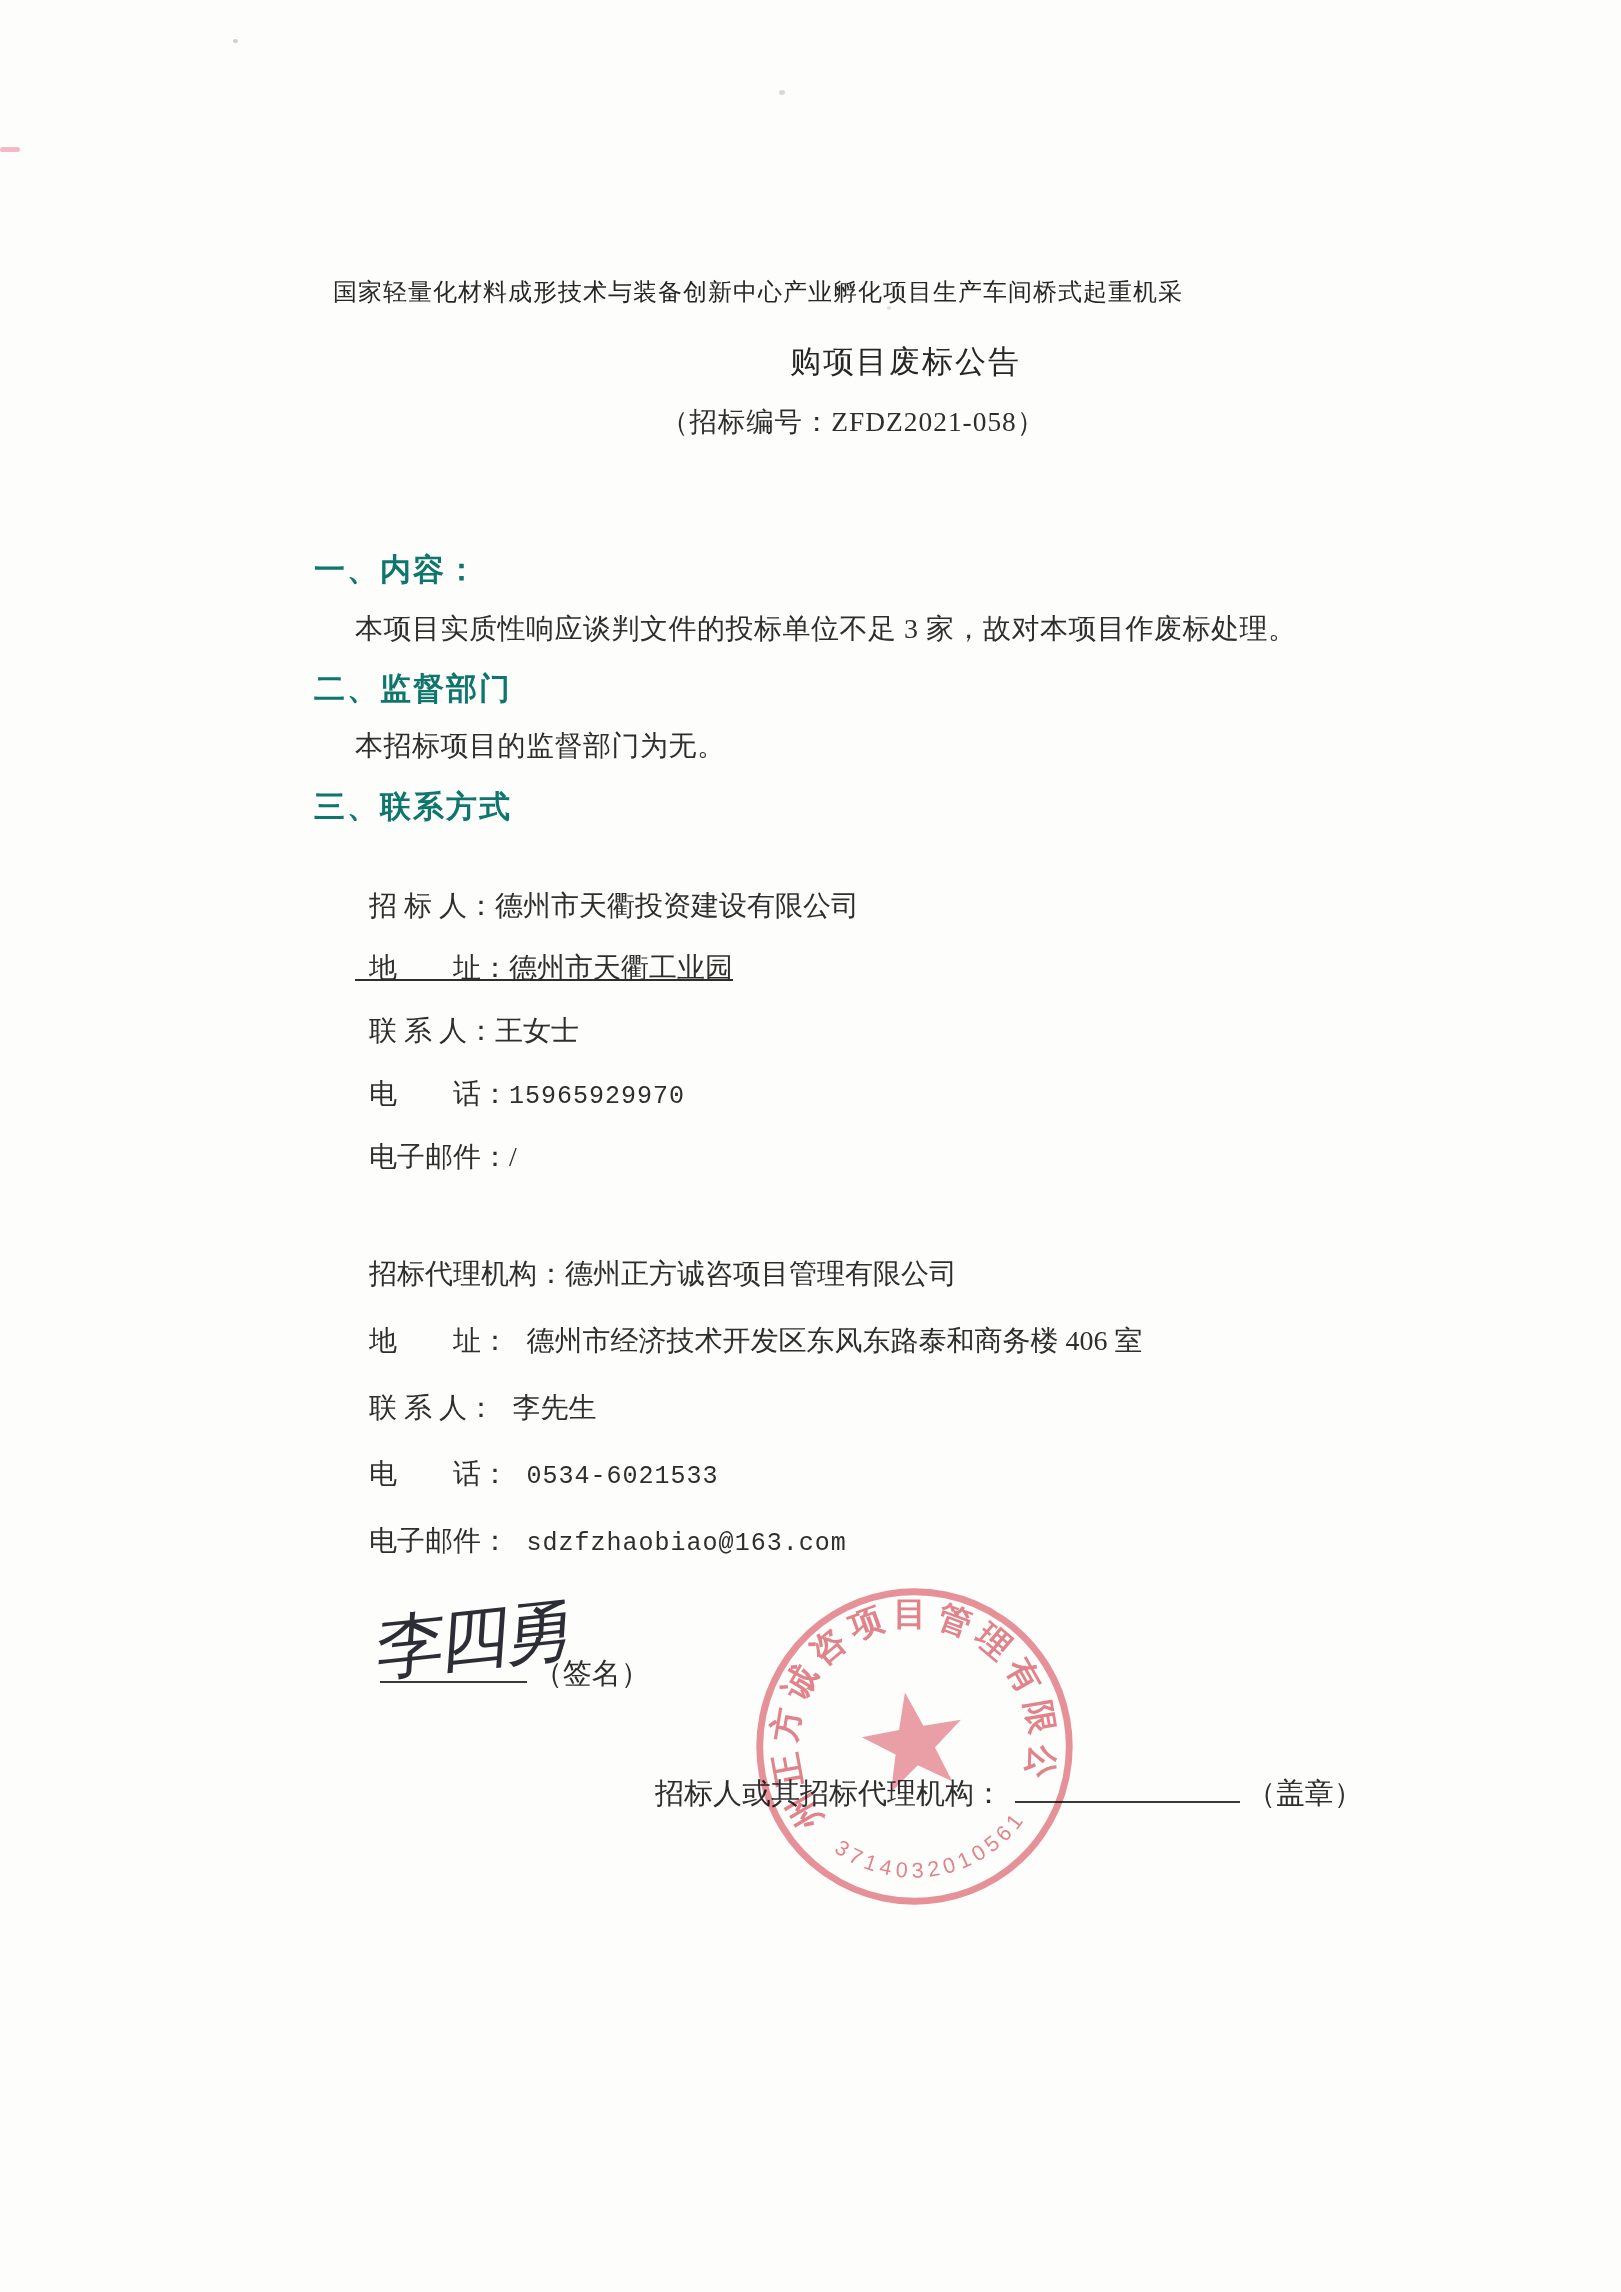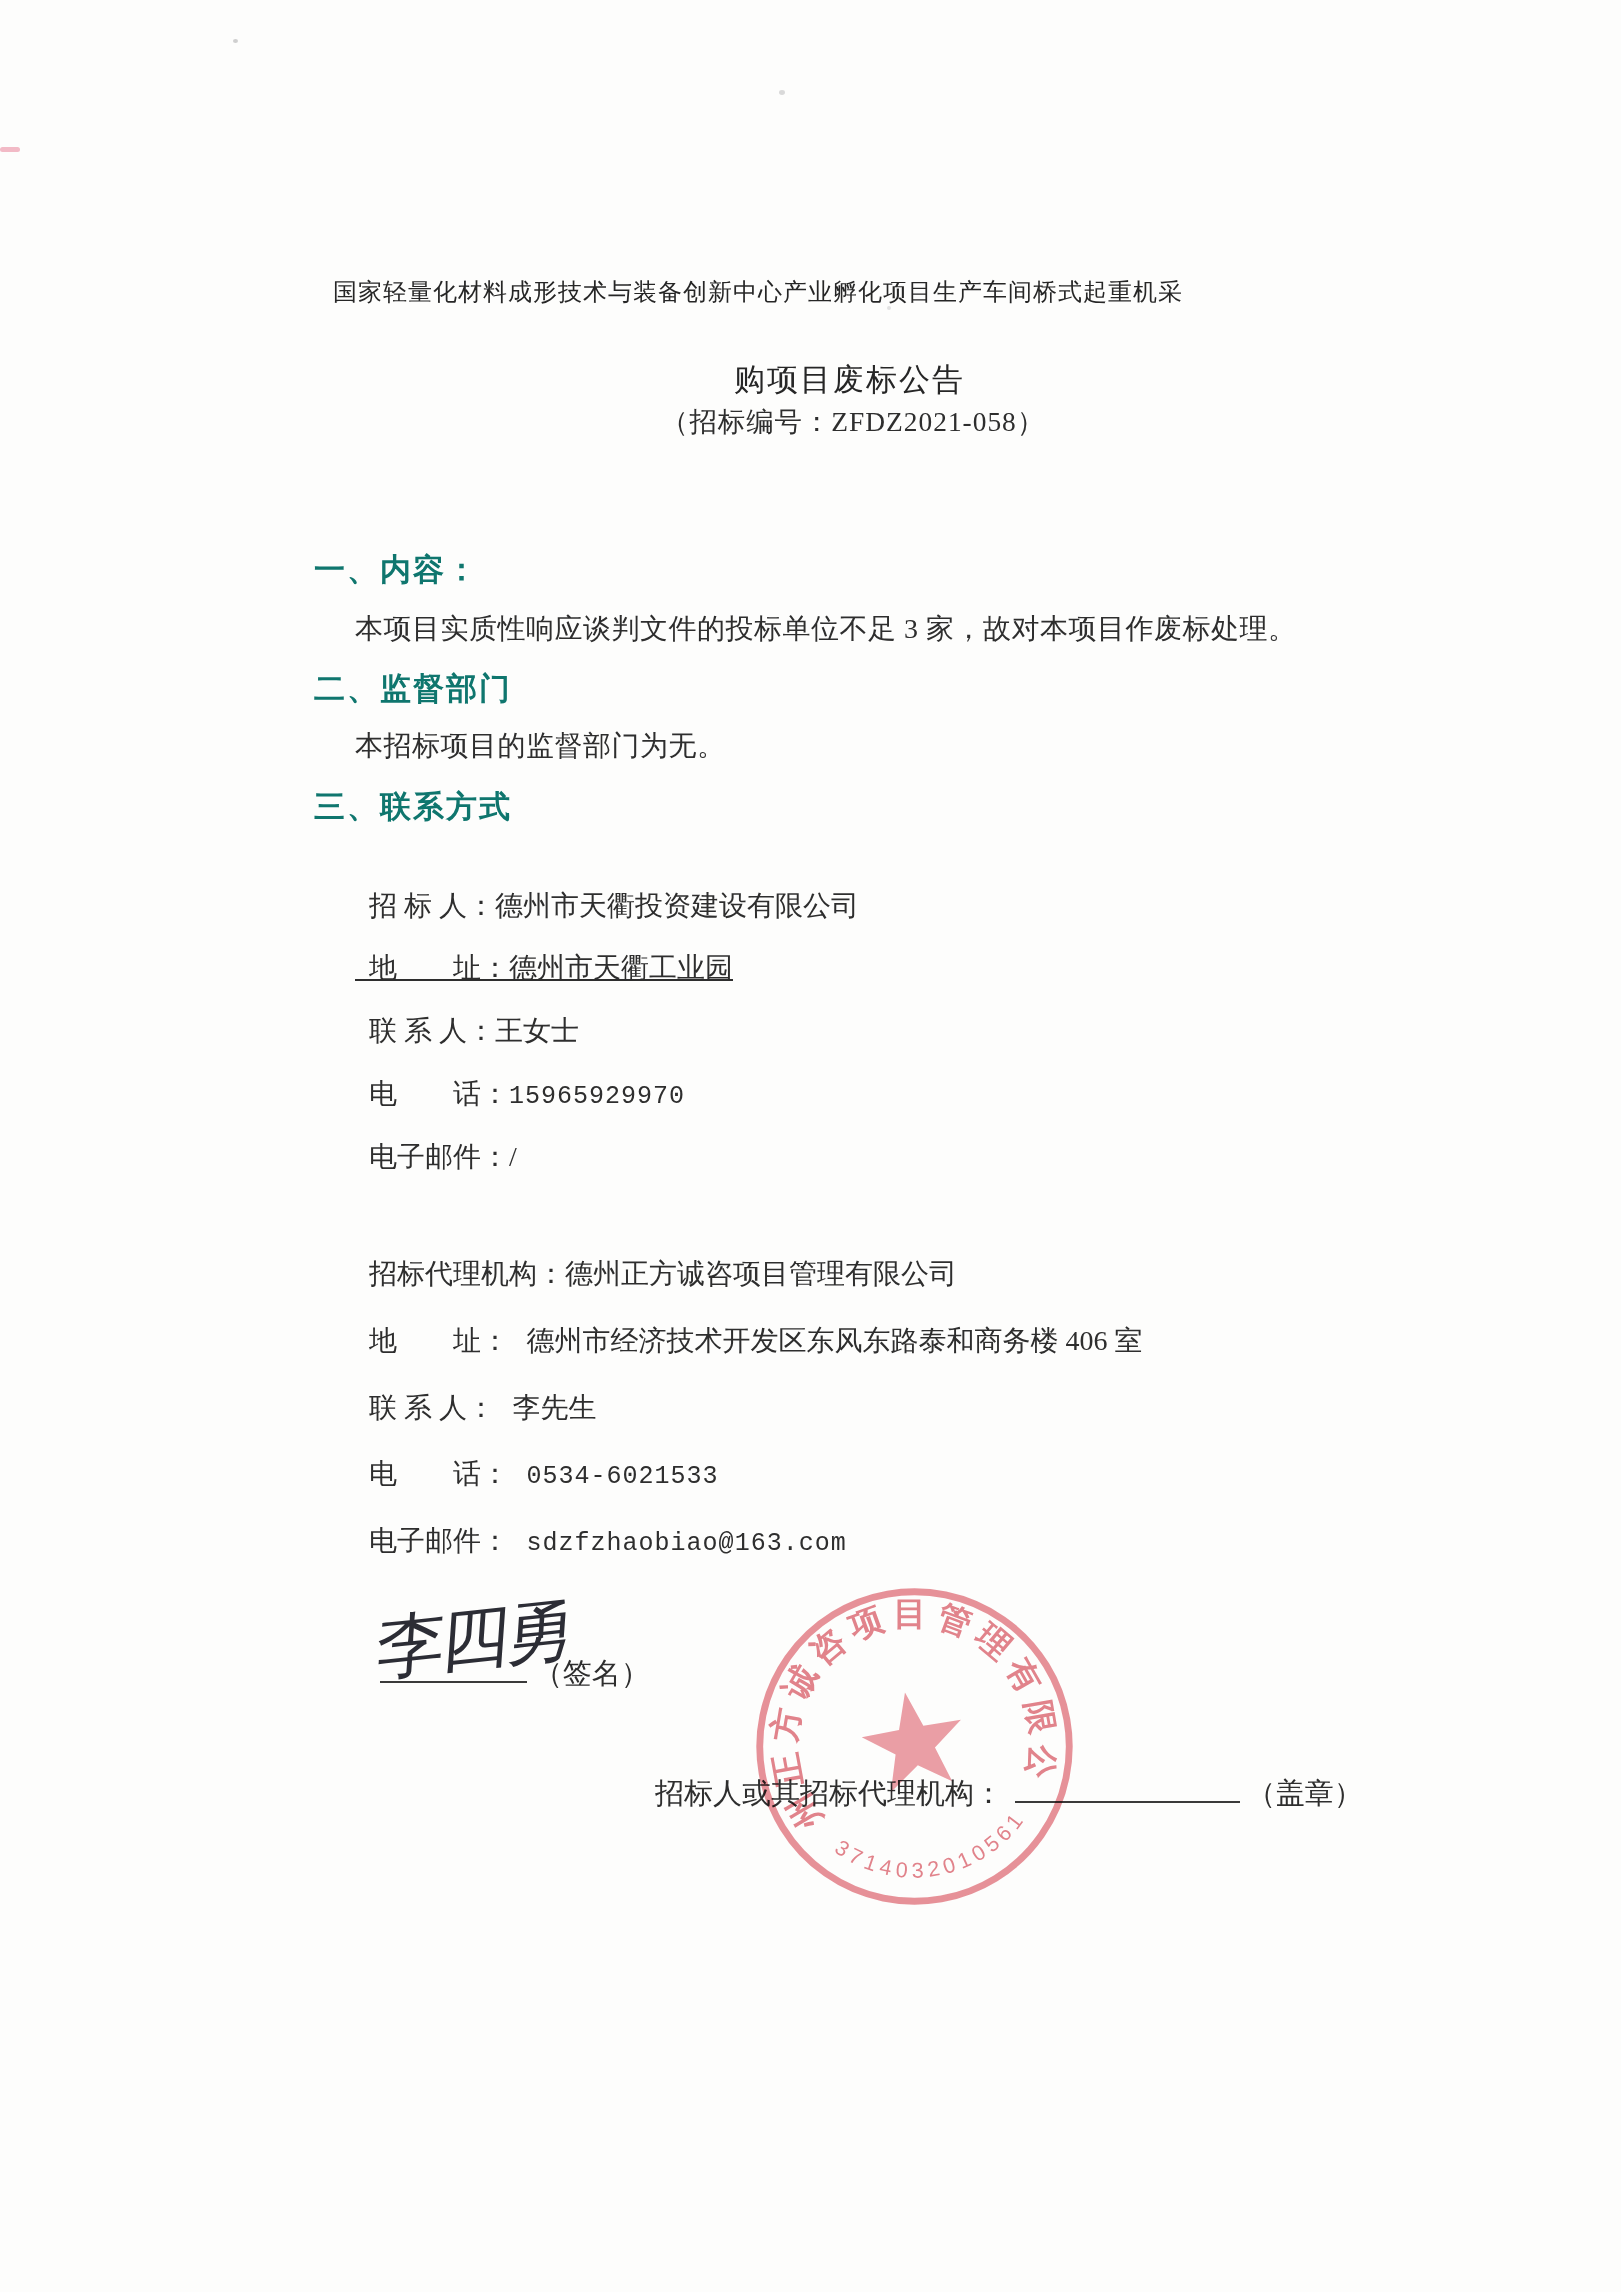--- a/index.html
+++ b/index.html
@@ -48,21 +48,21 @@
 </style>
 </head>
 <body>
 
 <div class="artifact" style="left:0;top:147px;width:19.6px;height:4.9px;background:#f2bac6;border-radius:2.9px;"></div>
 <div class="artifact" style="left:233px;top:39px;width:4.9px;height:3.9px;background:#cfcfcf;border-radius:50%;"></div>
 <div class="artifact" style="left:779px;top:90px;width:5.9px;height:4.9px;background:#d9d9d9;border-radius:50%;"></div>
 <div class="artifact" style="left:887px;top:306px;width:3.9px;height:3.9px;background:#e2e2e2;border-radius:50%;"></div>
 
 <div class="abs title" style="left:333px;top:276px;">国家轻量化材料成形技术与装备创新中心产业孵化项目生产车间桥式起重机采</div>
-<div class="abs title2" style="left:734px;top:341px;margin-top:18px;">购项目废标公告</div>
+<div class="abs title2" style="left:790px;top:341px;">购项目废标公告</div>
 <div class="abs bidno" style="left:661px;top:404px;">（招标编号：ZFDZ2021-058）</div>
 
 <div class="abs heading" style="left:314px;top:549px;">一、内容：</div>
 <div class="abs bodytext" style="left:355px;top:610px;">本项目实质性响应谈判文件的投标单位不足 3 家，故对本项目作废标处理。</div>
 
 <div class="abs heading" style="left:314px;top:668px;">二、监督部门</div>
 <div class="abs bodytext" style="left:355px;top:727px;">本招标项目的监督部门为无。</div>
 
 <div class="abs heading" style="left:314px;top:786px;">三、联系方式</div>
 

